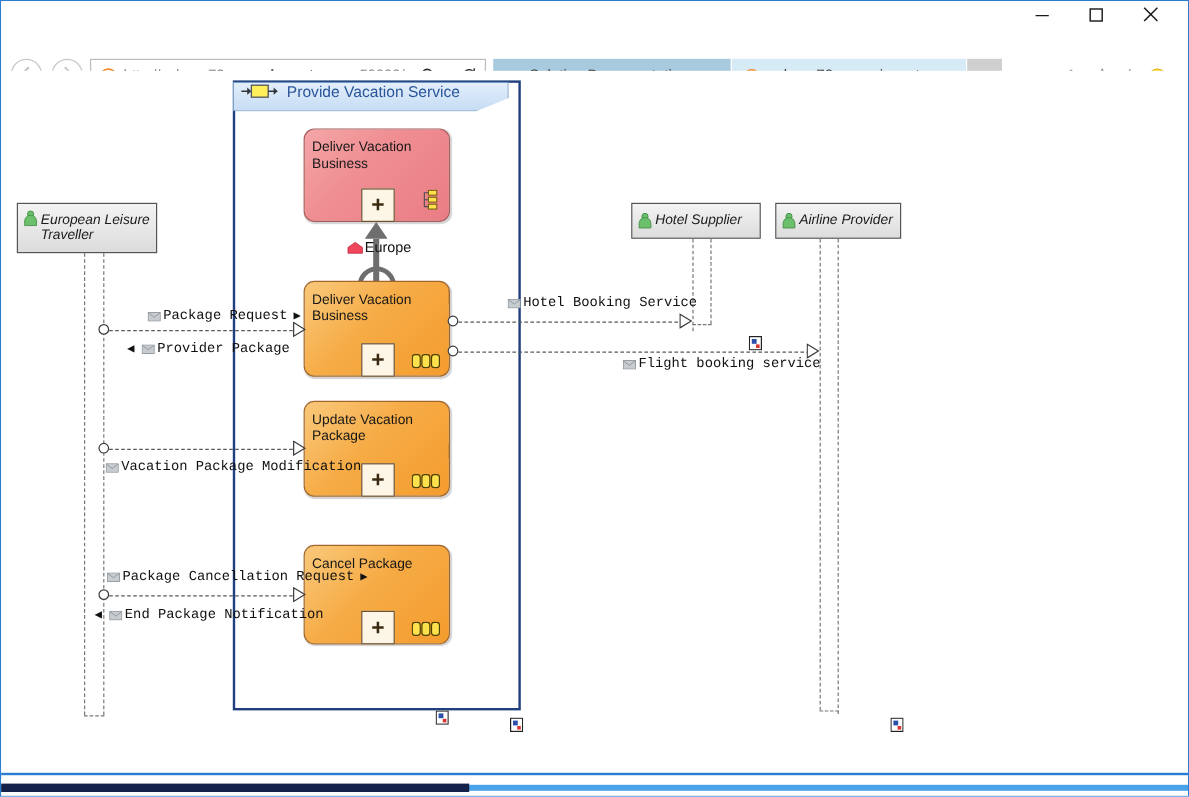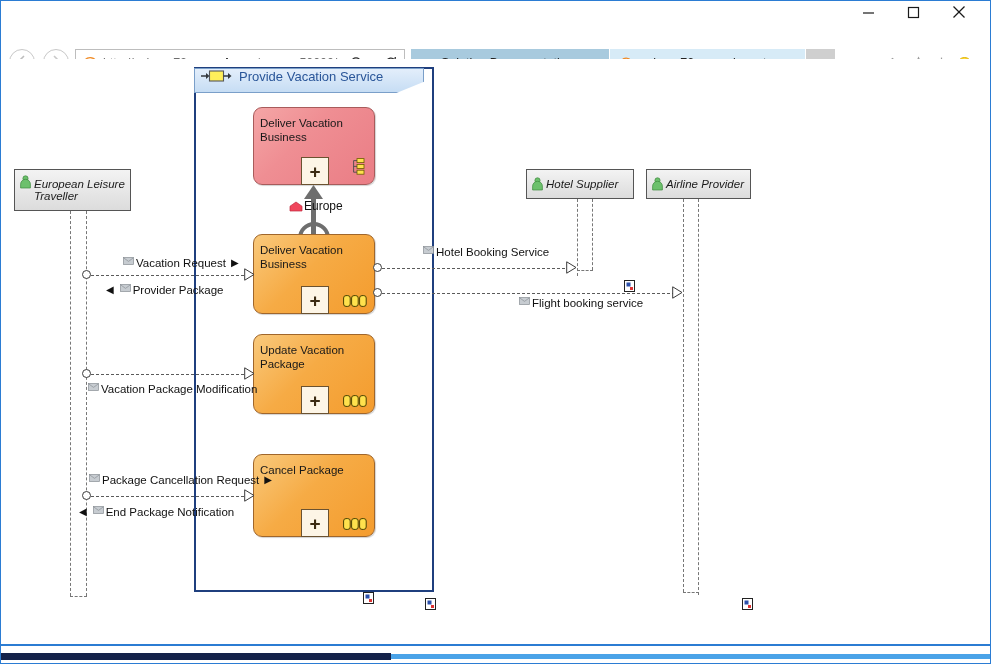--- a/index.html
+++ b/index.html
@@ -96,21 +96,21 @@
   #t-update  { left:252px; top:275px; width:122px; height:80px; }
   #t-cancel  { left:252px; top:395px; width:122px; height:83px; }
 
   
   .mflow { position:absolute; height:0; border-top:1.5px dashed #5a5a5a; }
   .endpoint { position:absolute; width:9px; height:9px; border:1.5px solid #3b3b3b;
     border-radius:50%; background:#fff; }
   .ah-open { position:absolute; width:11px; height:13px; }
 
   .msglabel { position:absolute; font-size:11.5px; color:#111; white-space:nowrap;
-    display:flex; align-items:flex-start; }
+    display:flex; align-items:center;font-family:Liberation Mono, monospace; }
   .env { width:11px; height:8px; margin-right:2px; flex:none; }
 
   
   .annot { position:absolute; width:11px; height:12px; }
 
   
   #europe-lbl { position:absolute; left:288px; top:140px; font-size:12px; color:#111;
     display:flex; align-items:center; white-space:nowrap;}
   #europe-ico { width:14px; height:11px; margin-right:1px; }
 
@@ -378,21 +378,21 @@
     <div class="endpoint" style="left:81px; top:211px;"></div>
     <div class="mflow" style="left:90px; top:216px; width:158px;"></div>
     <svg class="ah-open" style="left:243px; top:209px;" viewBox="0 0 11 13">
       <path d="M0.7 0.8 L10 6.5 L0.7 12.2 Z" fill="#fff" stroke="#3b3b3b" stroke-width="1"></path>
     </svg>
     <div class="msglabel" style="left:122px; top:198px;">
       <svg class="env" viewBox="0 0 11 8">
         <rect x="0.4" y="0.4" width="10.2" height="7.2" fill="#c7ccd1" stroke="#8b9196" stroke-width=".7"></rect>
         <path d="M0.6 0.8 L5.5 4.4 L10.4 0.8" fill="none" stroke="#8b9196" stroke-width=".7"></path>
       </svg>
-      <span>Vacation Request</span>
+      <span>Package Request</span>
       <span style="margin-left:5px;font-size:10px;">▶</span>
     </div>
 
     <div class="msglabel" style="left:105px; top:225px;">
       <span style="margin-right:6px;font-size:10px;">◀</span>
       <svg class="env" viewBox="0 0 11 8">
         <rect x="0.4" y="0.4" width="10.2" height="7.2" fill="#c7ccd1" stroke="#8b9196" stroke-width=".7"></rect>
         <path d="M0.6 0.8 L5.5 4.4 L10.4 0.8" fill="none" stroke="#8b9196" stroke-width=".7"></path>
       </svg>
       <span>Provider Package</span>

